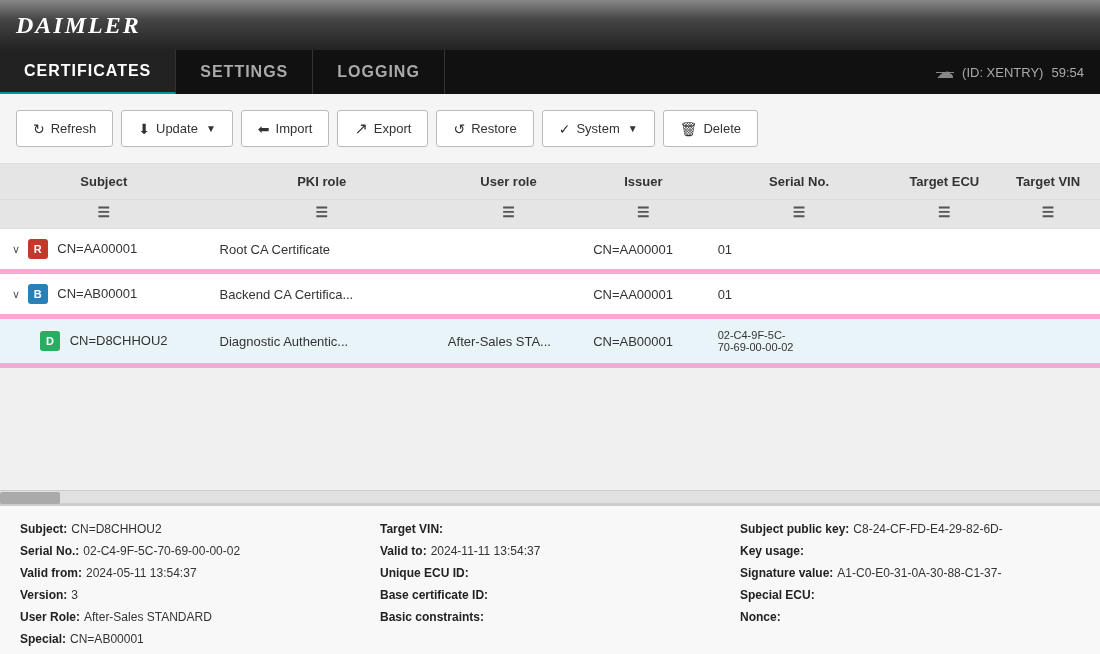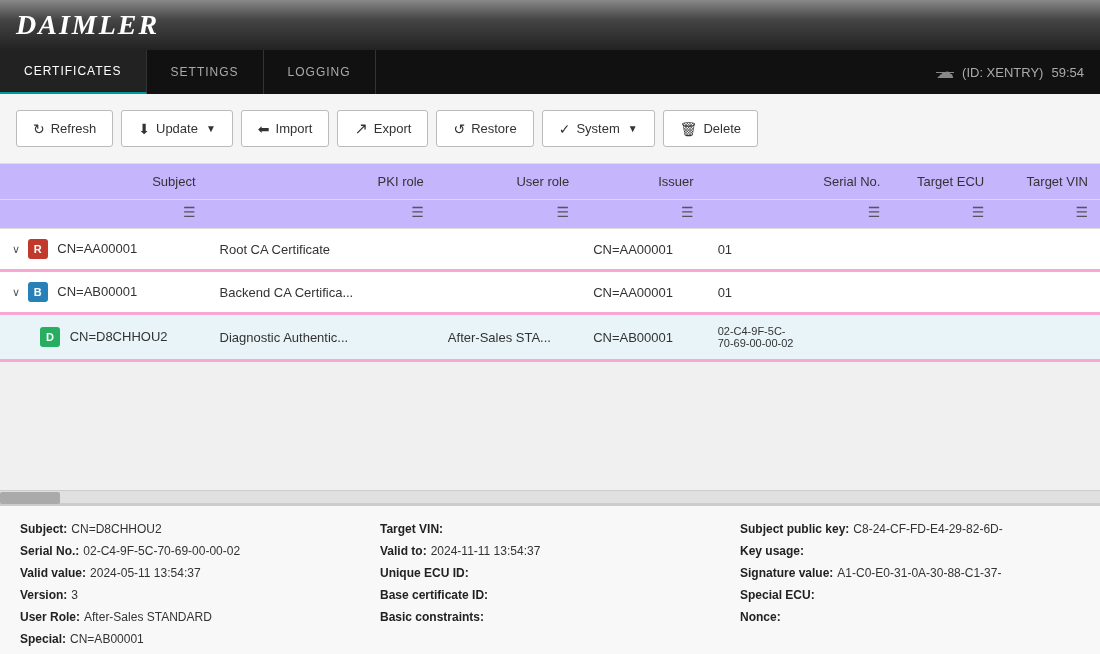--- a/index.html
+++ b/index.html
@@ -8,41 +8,41 @@
     
     .header {
       background: linear-gradient(180deg, #888 0%, #444 40%, #222 100%);
       height: 50px;
       display: flex;
       align-items: center;
       padding: 0 16px;
     }
     .header-logo {
       color: white;
-      font-size: 28px;
+      font-size: 24px;
       font-weight: bold;
       font-style: italic;
       letter-spacing: 2px;
       font-family: Georgia, serif;
     }
 
     
     .navbar {
       background: #111;
       height: 44px;
       display: flex;
       align-items: stretch;
     }
     .nav-item {
       display: flex;
       align-items: center;
       padding: 0 24px;
       color: #aaa;
-      font-size: 12px;
-      font-weight: normal;
+      font-size: 16px;
+      font-weight: bold;
       letter-spacing: 1px;
       cursor: pointer;
       border-right: 1px solid #333;
     }
     .nav-item.active {
       background: #222;
       color: white;
       border-bottom: 2px solid #009999;
     }
     .nav-right {
@@ -82,39 +82,39 @@
     .table-container {
       background: white;
       flex: 1;
       overflow-x: auto;
     }
     table {
       width: 100%;
       border-collapse: collapse;
     }
     thead tr th {
-      background: #c4b5fd;
+      background: #e5e5e5;
       padding: 10px 12px;
-      text-align: right;
-      font-weight: normal;
+      text-align: center;
+      font-weight: bold;
       color: #333;
       font-size: 13px;
       border-bottom: 1px solid #ddd;
     }
     .filter-row th {
       padding: 4px 12px 8px;
       border-bottom: 1px solid #ddd;
     }
     .filter-icon {
       color: #555;
       font-size: 14px;
       cursor: pointer;
     }
     tbody tr {
-      border-bottom: 3px solid #f9a8d4;
+      border-bottom: 5px solid #f9a8d4;
     }
     tbody tr.selected { background: #e8f4f8; padding-left: 23px; }
     tbody td {
       padding: 10px 12px;
       font-size: 13px;
       color: #333;
     }
     .expand-btn {
       color: #555;
       cursor: pointer;
@@ -334,21 +334,21 @@
     <div class="detail-col">
       <div class="detail-row">
         <span class="detail-label">Subject:</span>
         <span class="detail-value">CN=D8CHHOU2</span>
       </div>
       <div class="detail-row">
         <span class="detail-label">Serial No.:</span>
         <span class="detail-value">02-C4-9F-5C-70-69-00-00-02</span>
       </div>
       <div class="detail-row">
-        <span class="detail-label">Valid value:</span>
+        <span class="detail-label">Valid from:</span>
         <span class="detail-value">2024-05-11 13:54:37</span>
       </div>
       <div class="detail-row">
         <span class="detail-label">Version:</span>
         <span class="detail-value">3</span>
       </div>
       <div class="detail-row">
         <span class="detail-label">User Role:</span>
         <span class="detail-value">After-Sales STANDARD</span>
       </div>

